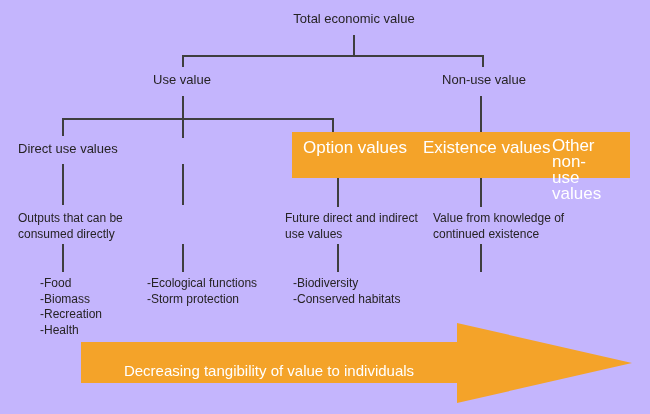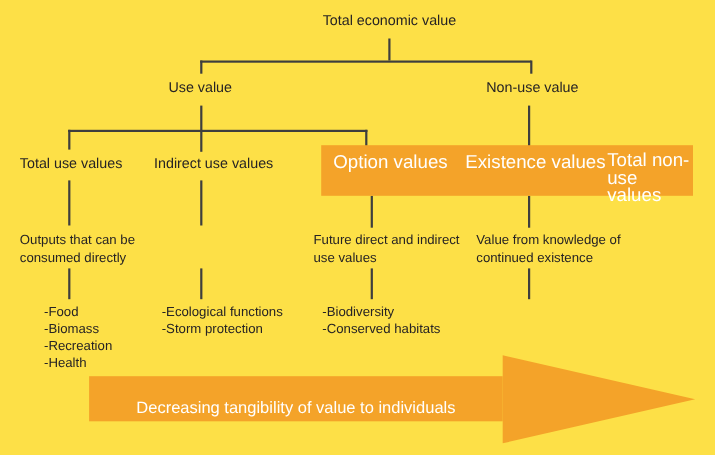--- a/index.html
+++ b/index.html
@@ -10,21 +10,21 @@
   }
   *{margin:0;padding:0;box-sizing:border-box;}
   html,body{background:#fff;}
   body{
     font-family:"Liberation Sans","DejaVu Sans",sans-serif;
     color:var(--text);
   }
   .canvas{
     position:relative;
     width:650px;height:414px;
-    background:#fde047;
+    background:#c4b5fd;
     overflow:hidden;
   }
   .node{
     position:absolute;
     font-size:13px;
     line-height:15px;
     white-space:nowrap;
     color:var(--text);
   }
   .centered{transform:translateX(-50%);}
@@ -103,27 +103,26 @@
   <div class="line v" style="left:62px;top:164px;height:41px;"></div>
   <div class="line v" style="left:182px;top:164px;height:41px;"></div>
   <div class="line v" style="left:337px;top:178px;height:29px;"></div>
   <div class="line v" style="left:480px;top:178px;height:29px;"></div>
 
   <div class="line v" style="left:62px;top:244px;height:28px;"></div>
   <div class="line v" style="left:182px;top:244px;height:28px;"></div>
   <div class="line v" style="left:337px;top:244px;height:28px;"></div>
   <div class="line v" style="left:480px;top:244px;height:28px;"></div>
 
-  <div class="node" style="left:18px;top:141px;">Total use values</div>
-  <div class="node" style="left:140px;top:141px;">Indirect use values</div>
+  <div class="node" style="left:18px;top:141px;">Direct use values</div>
 
   <div class="band">
     <div class="band-label" style="left:11px;top:8px;">Option values</div>
     <div class="band-label" style="left:131px;top:8px;">Existence values</div>
-    <div class="band-label" style="left:260px;top:6px;">Total non-
+    <div class="band-label" style="left:260px;top:6px;">Other non-
 use values</div>
   </div>
 
   <div class="desc" style="left:18px;top:210px;">Outputs that can be
 consumed directly</div>
   <div class="desc" style="left:285px;top:210px;">Future direct and indirect
 use values</div>
   <div class="desc" style="left:433px;top:210px;">Value from knowledge of
 continued existence</div>
 

